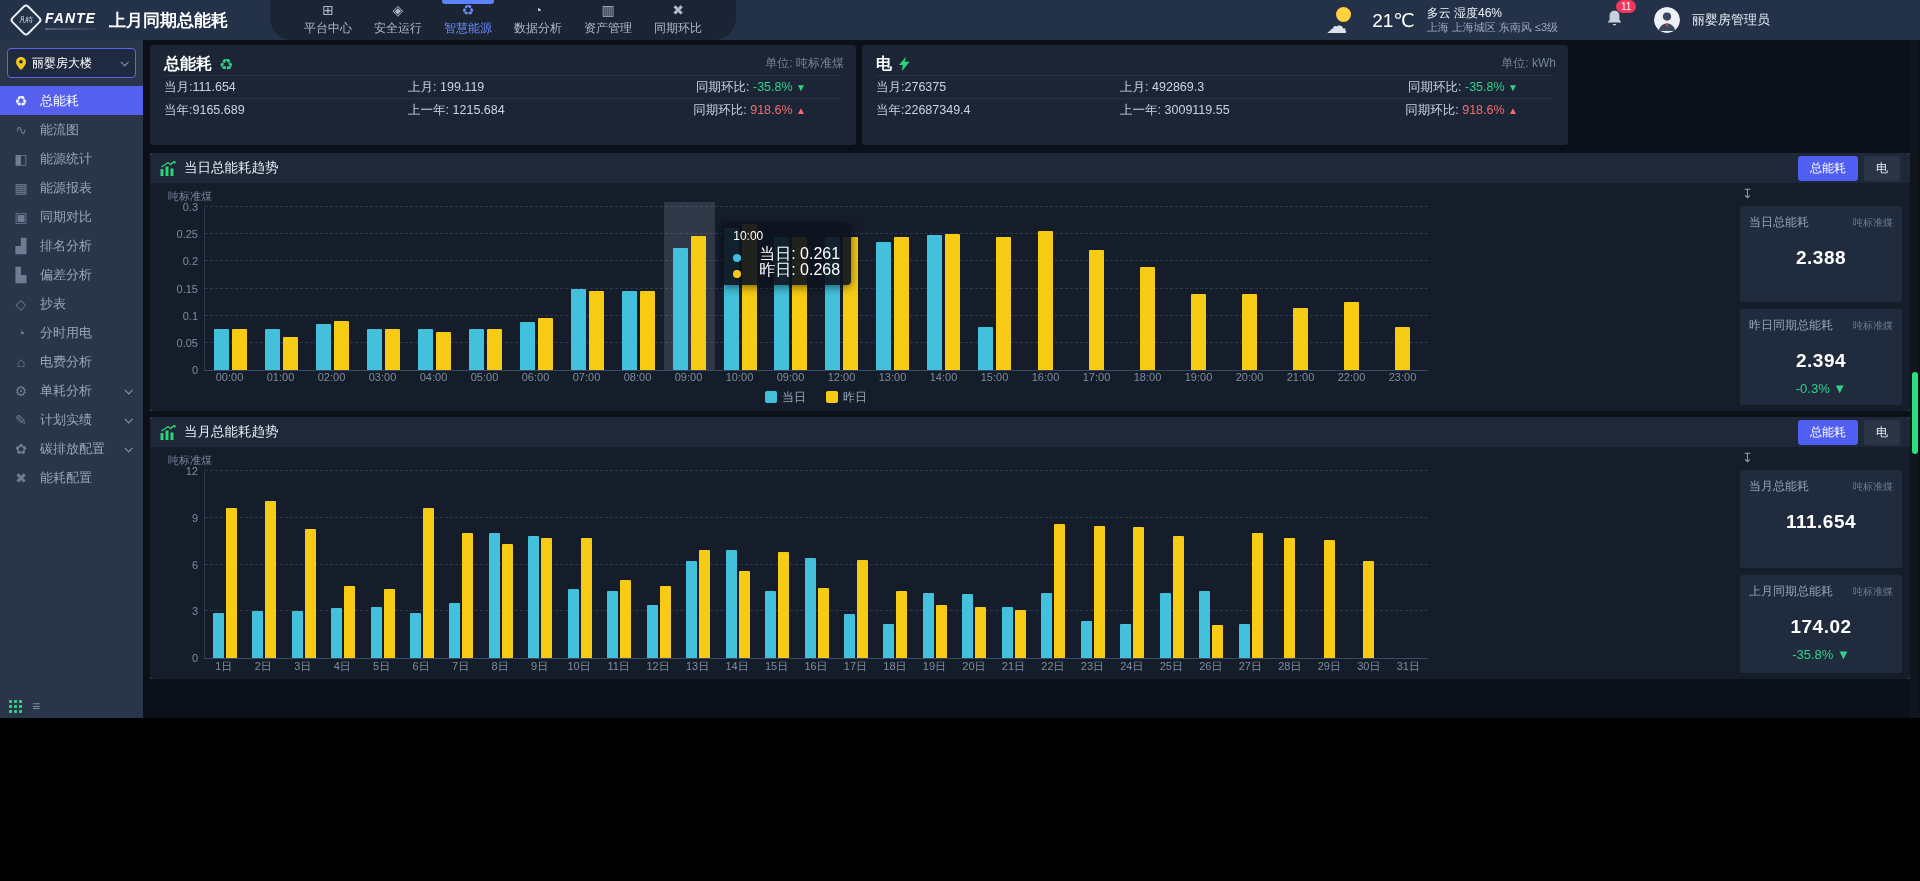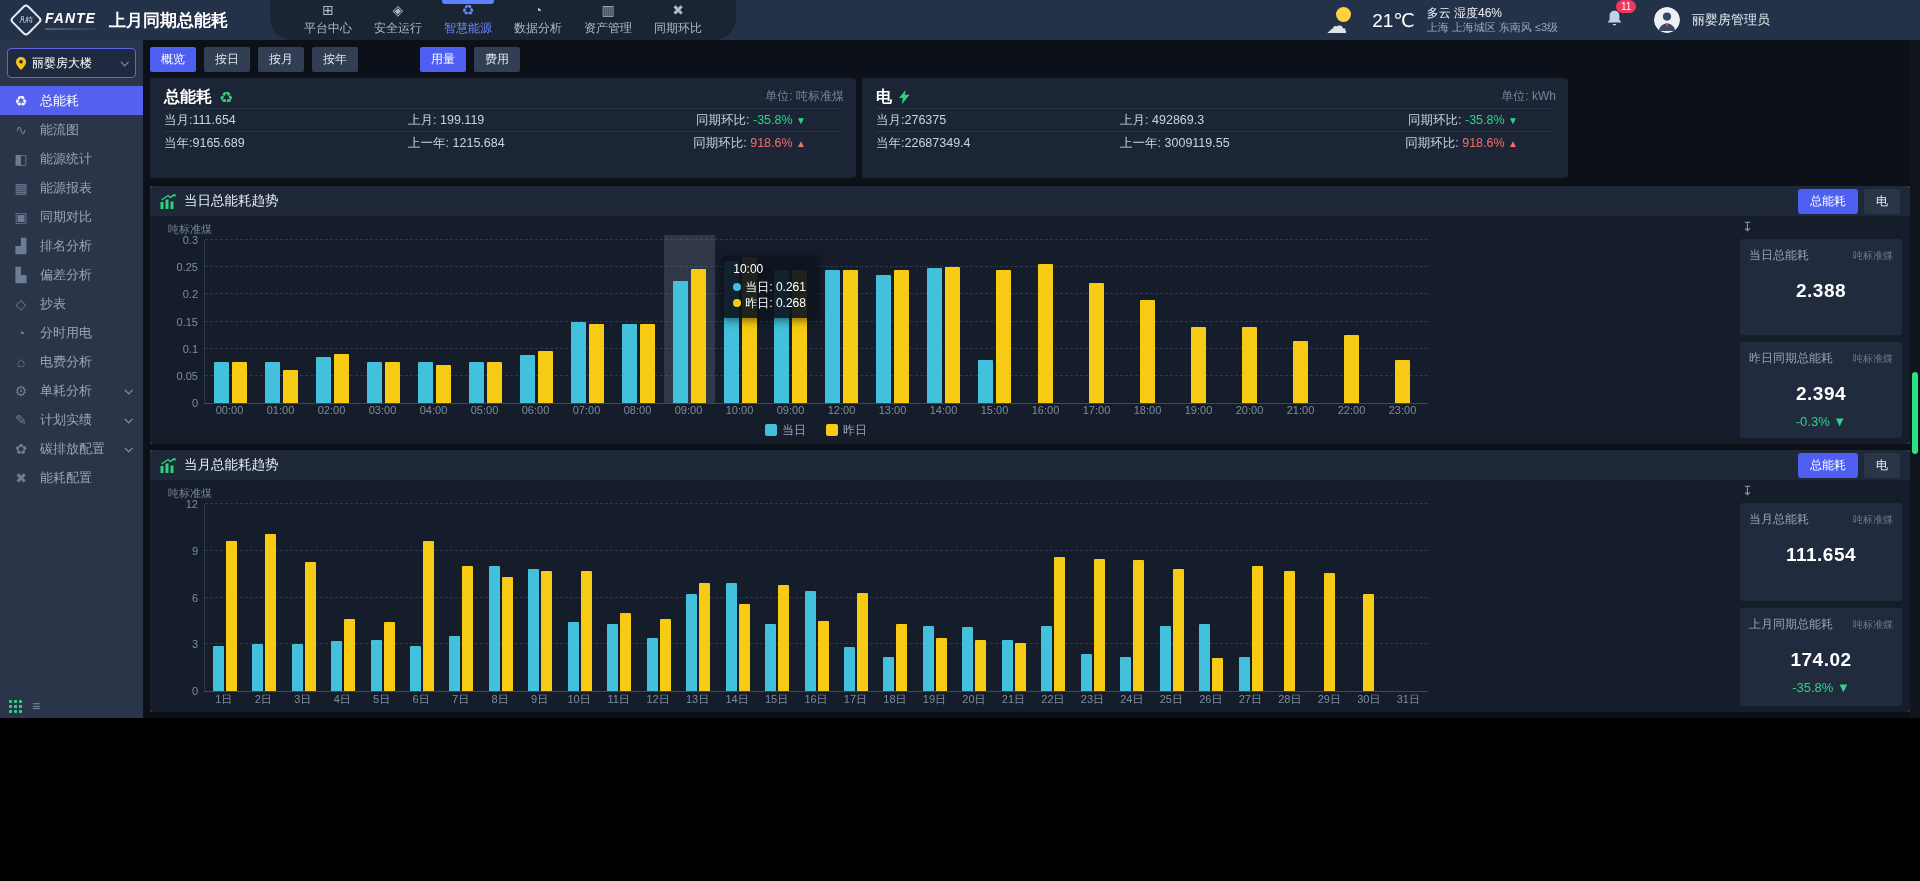--- a/index.html
+++ b/index.html
@@ -89,21 +89,21 @@
   .ylab{font-size:11px;color:#76849a;margin:2px 0 3px 8px}
   .plot{position:relative;flex:1;margin-left:44px;border-left:1px solid #2c3850;border-bottom:1px solid #3a4a63}
   .gl{position:absolute;left:0;right:0;border-top:1px dashed #2b3850}
   .yt{position:absolute;right:calc(100% + 7px);font-size:11px;color:#7e8ca0;transform:translateY(-50%);white-space:nowrap}
   .slots{position:absolute;left:0;right:0;top:0;bottom:0;display:flex}
   .slot{flex:1;display:flex;align-items:flex-end;justify-content:center}
   .bar{border-radius:1px 1px 0 0}
   .band{position:absolute;top:-5px;bottom:0;background:rgba(145,156,178,.22)}
   .tip{position:absolute;z-index:4;background:rgba(13,19,30,.92);border-radius:4px;padding:6px 11px 7px;box-shadow:0 2px 10px rgba(0,0,0,.55)}
   .tip-title{color:#fff;font-size:12px;margin-bottom:3px}
-  .tip-row{display:flex;align-items:center;gap:4px;color:#fff;font-size:12px;line-height:16px;white-space:nowrap}
+  .tip-row{display:flex;align-items:flex-end;gap:18px;color:#fff;font-size:16px;line-height:16px;white-space:nowrap}
   .dot{width:8px;height:8px;border-radius:50%;flex:0 0 8px}
   .xlabels{height:16px;margin-left:44px;display:flex}
   .xl{flex:1;text-align:center;font-size:11px;color:#7e8ca0;white-space:nowrap}
   .legend{height:20px;margin-left:44px;display:flex;align-items:center;justify-content:center;gap:20px}
   .lg{display:flex;align-items:center;gap:5px;font-size:12px;color:#98a6b8}
   .sq{width:12px;height:12px;border-radius:2px}
   .cfill{flex:1}
   .rightcol{width:162px;flex:0 0 162px;display:flex;flex-direction:column;padding:0 0 2px}
   .dl{color:#8b99ad;font-size:13px;height:16px;line-height:14px;margin:0 0 3px 2px;cursor:pointer}
   .sidebox{background:#212b3e;border-radius:3px;flex:1;margin-bottom:7px;padding:8px 9px;display:flex;flex-direction:column}
@@ -265,33 +265,20 @@
           </div>
         </div>
       <div class="side-bottom">
         <span class="dots-ic"></span>
         <span class="list-ic">≡</span>
       </div>
     </div>
 
     <div class="main">
 
-      <div class="tabsrow">
-        <span id="period-tabs" style="display:flex">
-            <span class="tab active">概览</span>
-            <span class="tab">按日</span>
-            <span class="tab">按月</span>
-            <span class="tab">按年</span>
-          </span>
-        <span class="tabgap"></span>
-        <span id="metric-tabs" style="display:flex">
-            <span class="tab active">用量</span>
-            <span class="tab">费用</span>
-          </span>
-      </div>
 
       <div class="statrow" id="statrow">
           <div class="scard">
             <div class="scard-head">
               <span class="scard-title">总能耗</span>
               <span style="color:#2fd17c;font-size:16px">♻</span>
             </div>
             <span class="scard-unit">单位: 吨标准煤</span>
             <div class="srow">
               <span class="scol1">当月:111.654</span>

